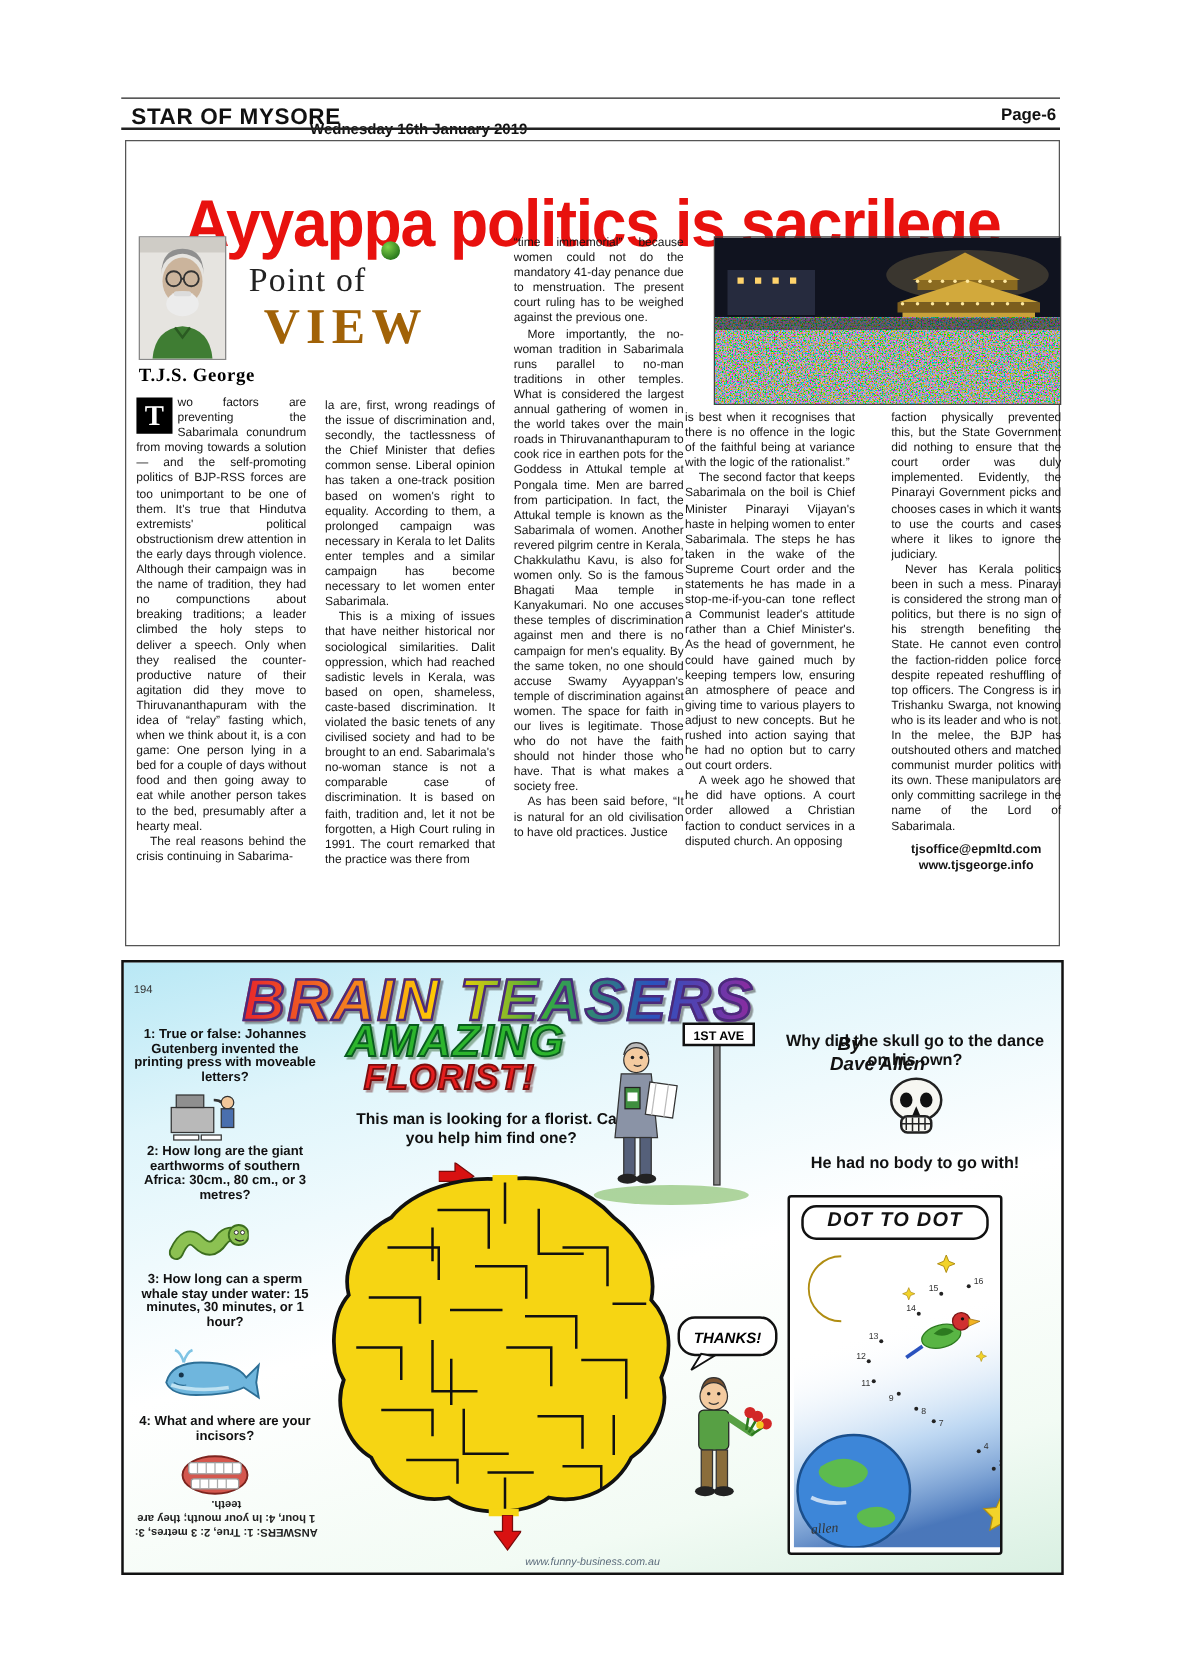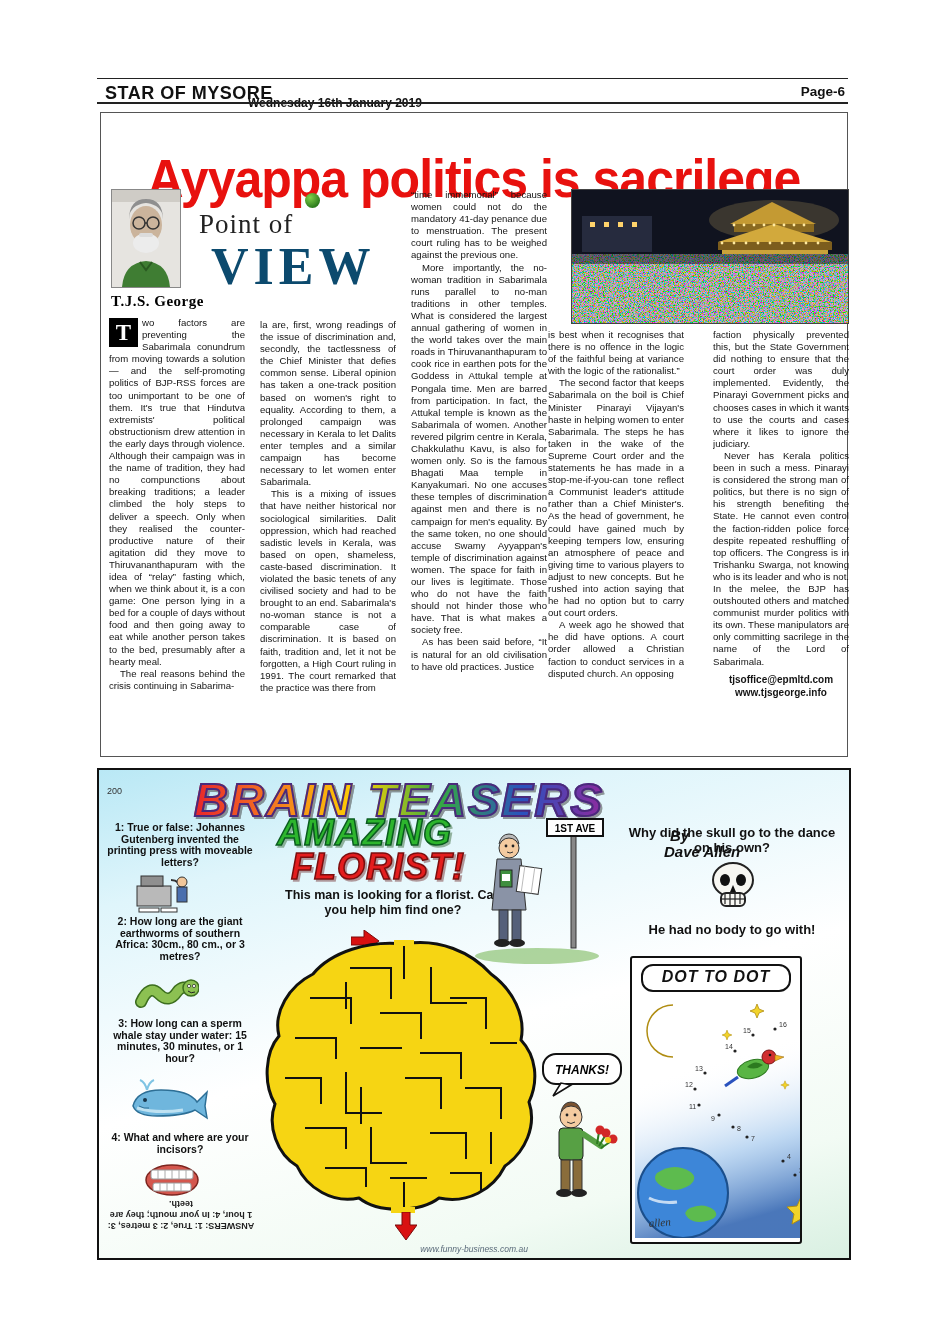--- a/index.html
+++ b/index.html
@@ -19,21 +19,21 @@
   .article-box { position:absolute; left:100px; top:112px; width:748px; height:645px;
                  border:1px solid #555; box-sizing:border-box; }
   .headline { position:absolute; top:4px; left:0; width:100%; text-align:center;
               font-size:50px; font-weight:900; color:#e8110e; letter-spacing:-1px;
               line-height:1.05; transform:scaleY(1.06); transform-origin:top center; white-space:nowrap; }
   .portrait { position:absolute; left:10px; top:76px; width:68px; height:97px; border:1px solid #888; background:#ddd; }
   .pov-logo { position:absolute; left:84px; top:80px; width:230px; height:100px; font-family:"Liberation Serif", serif; }
   .pov-dot  { position:absolute; left:120px; top:0; width:15px; height:15px; border-radius:50%;
               background:radial-gradient(circle at 35% 30%, #7fd24a, #2e7d1e 70%); }
   .pov-line1 { position:absolute; left:14px; top:16px; font-size:27px; letter-spacing:1px; color:#222; }
-  .pov-line2 { position:absolute; left:26px; top:44px; font-size:52px; font-weight:bold; letter-spacing:5px; color:#0c4a6e;text-align:center; }
+  .pov-line2 { position:absolute; left:26px; top:44px; font-size:40px; font-weight:bold; letter-spacing:5px; color:#a16207;text-align:center; }
   .author-name { position:absolute; left:10px; top:180px; font-family:"Liberation Serif", serif;
                  font-size:15px; font-weight:bold; color:#000000; letter-spacing:0.5px; }
   .temple-photo { position:absolute; left:470px; top:76px; width:276px; height:133px; border:1px solid #444; }
   .temple-photo svg { display:block; width:100%; height:100%; }
   .col { position:absolute; width:136px; font-size:9.6px; line-height:12.1px; text-align:justify;
          color:#141414; overflow:hidden; }
   .col1 { left:8px;   top:204px; height:434px; }
   .col2 { left:159px; top:206px; height:432px; }
   .col3 { left:310px; top:76px;  height:562px; }
   .col4 { left:447px; top:216px; height:422px; }
@@ -67,21 +67,21 @@
   .icon-press { left:32px; top:96px;  width:64px; height:48px; }
   .icon-worm  { left:36px; top:198px; width:64px; height:44px; }
   .icon-whale { left:28px; top:308px; width:84px; height:46px; }
   .icon-teeth { left:44px; top:392px; width:58px; height:36px; }
   .answers { position:absolute; left:8px; top:428px; width:148px; transform:rotate(180deg);
              font-size:9px; font-weight:bold; text-align:center; line-height:11px; color:#222; }
 
   .amazing { position:absolute; left:178px; top:42px; font-size:36px; font-weight:900; font-style:italic;
              letter-spacing:1px; color:#2db52d; -webkit-text-stroke:1.5px #0a5c1f;
              filter:drop-shadow(2px 2px 0 #164a0e66); }
-  .florist { position:absolute; left:192px; top:76px; font-size:36px; font-weight:900; font-style:italic;
+  .florist { position:absolute; left:192px; top:76px; font-size:28px; font-weight:900; font-style:italic;
              letter-spacing:1px; color:#e31e1e; -webkit-text-stroke:1.5px #7a0d0d;
              filter:drop-shadow(2px 2px 0 #5c0a0a66); }
   .florist-caption { position:absolute; left:150px; top:118px; width:232px; text-align:center;
                      font-weight:bold; font-size:12.5px; line-height:14.5px; color:#111;margin-left:28px; }
   .maze-wrap { position:absolute; left:152px; top:158px; width:306px; height:292px; }
   .arrow-in  { position:absolute; left:252px; top:160px; width:30px; height:22px; }
   .arrow-out { position:absolute; left:296px; top:442px; width:22px; height:30px; }
   .mapman-wrap { position:absolute; left:372px; top:44px; width:138px; height:152px; }
   .thanks-wrap { position:absolute; left:428px; top:280px; width:100px; height:178px; }
 
@@ -213,21 +213,21 @@
       <p class="para">faction physically prevented this, but the State Government did nothing to ensure that the court order was duly implemented. Evidently, the Pinarayi Government picks and chooses cases in which it wants to use the courts and cases where it likes to ignore the judiciary.</p>
       <p class="para indent">Never has Kerala politics been in such a mess. Pinarayi is considered the strong man of politics, but there is no sign of his strength benefiting the State. He cannot even control the faction-ridden police force despite repeated reshuffling of top officers. The Congress is in Trishanku Swarga, not knowing who is its leader and who is not. In the melee, the BJP has outshouted others and matched communist murder politics with its own. These manipulators are only committing sacrilege in the name of the Lord of Sabarimala.</p>
       <div class="contact">
         <div>tjsoffice@epmltd.com</div>
         <div>www.tjsgeorge.info</div>
       </div>
     </div>
   </div>
 
   <div class="puzzle-box">
-    <div class="issue-num">200</div>
+    <div class="issue-num">194</div>
     <div class="bt-title">BRAIN TEASERS</div>
     <div class="bt-byline">
       <span class="by">By</span>
       <span>Dave Allen</span>
     </div>
 
     <div class="q q1">1: True or false: Johannes Gutenberg invented the printing press with moveable letters?</div>
     <div class="q-icon icon-press">
       <svg viewBox="0 0 64 48" width="64" height="48">
         <rect x="6" y="20" width="34" height="20" fill="#b9b9b9" stroke="#333"></rect>

